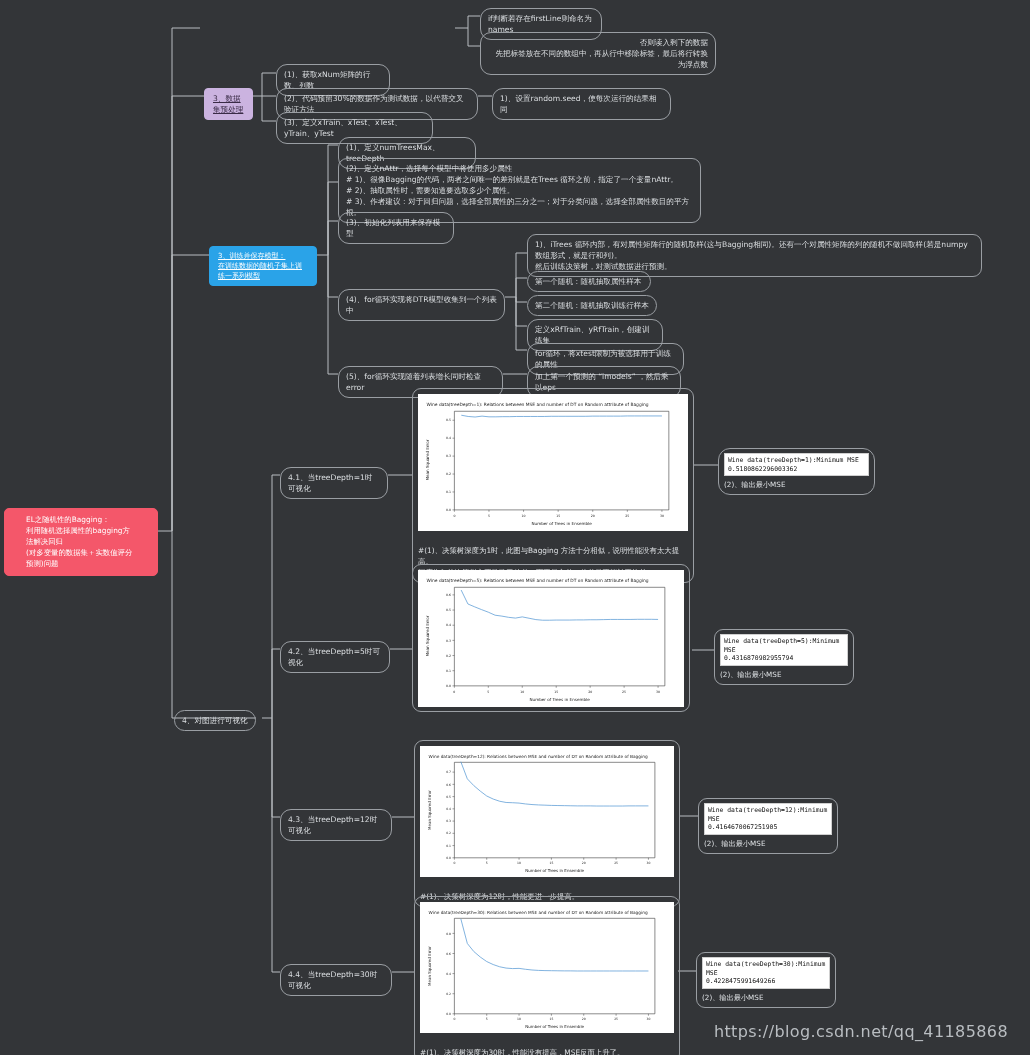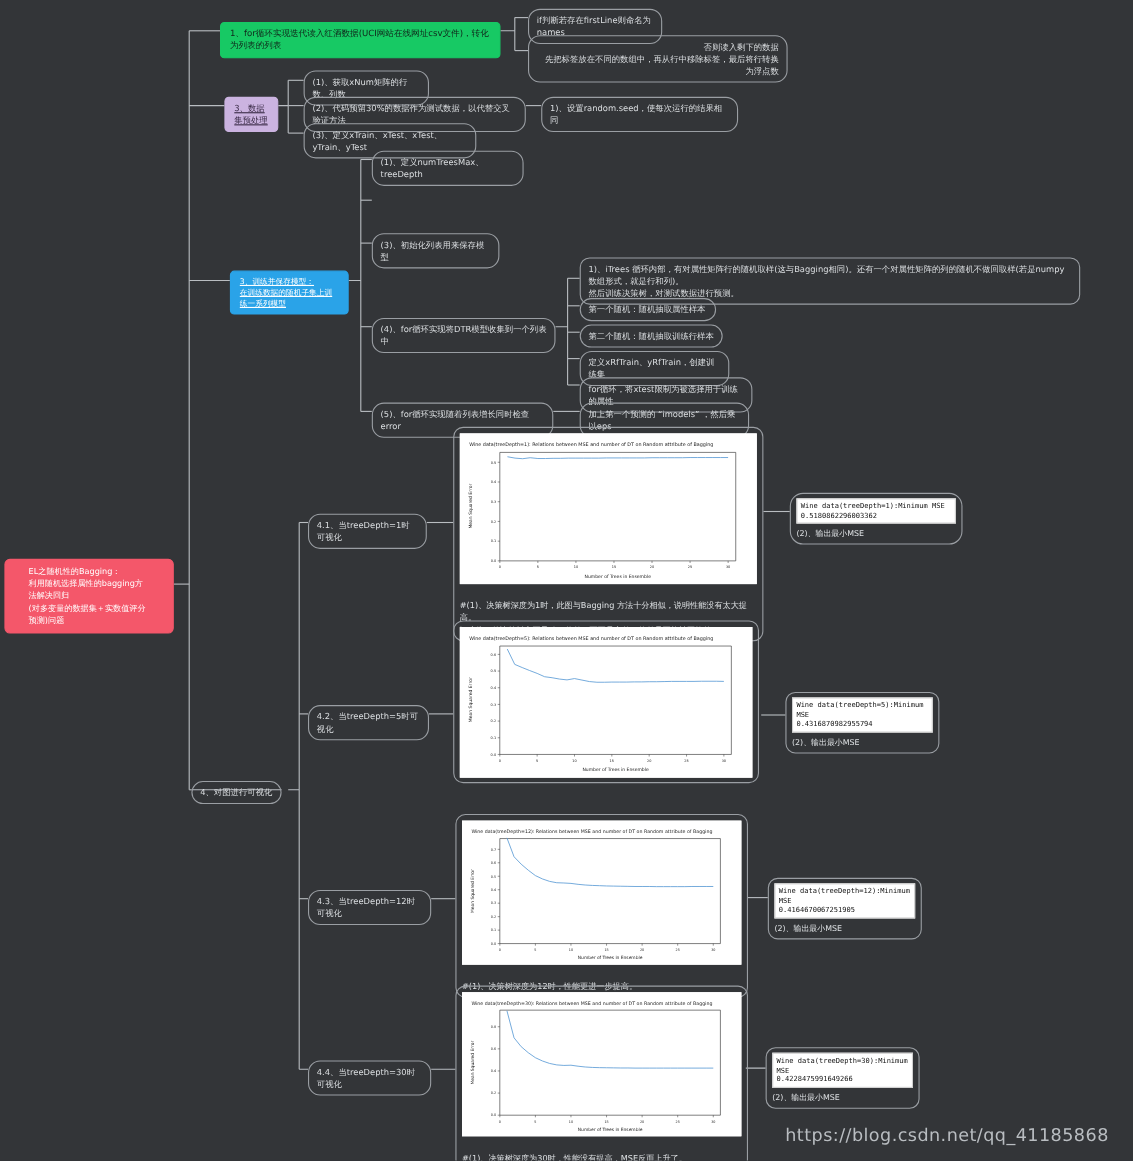--- a/index.html
+++ b/index.html
@@ -117,34 +117,37 @@
       <path d="M692 650 H714"></path>
       <path d="M680 816 H698"></path>
       <path d="M678 971 H696"></path>
     </g>
   </svg>
 
   <div class="node root" style="left:4px;top:508px;width:154px;">EL之随机性的Bagging：
 利用随机选择属性的bagging方法解决回归
 (对多变量的数据集＋实数值评分预测)问题</div>
 
-  <div class="node green" style="left:200px;top:20px;width:255px;">1、for循环实现迭代读入红酒数据(UCI网站在线网址csv文件)，转化为列表的列表</div>
   <div class="node plain" style="left:480px;top:8px;width:122px;">if判断若存在firstLine则命名为names</div>
   <div class="node plain" style="left:480px;top:32px;width:236px;text-align:right;">否则读入剩下的数据
 先把标签放在不同的数组中，再从行中移除标签，最后将行转换为浮点数</div>
 
   <div class="node purple" style="left:204px;top:88px;width:49px;">3、数据集预处理</div>
   <div class="node plain" style="left:276px;top:64px;width:114px;">(1)、获取xNum矩阵的行数、列数</div>
   <div class="node plain" style="left:276px;top:88px;width:202px;">(2)、代码预留30%的数据作为测试数据，以代替交叉验证方法</div>
   <div class="node plain" style="left:492px;top:88px;width:179px;">1)、设置random.seed，使每次运行的结果相同</div>
   <div class="node plain" style="left:276px;top:112px;width:157px;">(3)、定义xTrain、xTest、xTest、yTrain、yTest</div>
 
   <div class="node blue" style="left:209px;top:246px;width:108px;font-size:7px;">3、训练并保存模型：
 在训练数据的随机子集上训练一系列模型</div>
   <div class="node plain" style="left:338px;top:137px;width:138px;">(1)、定义numTreesMax、treeDepth</div>
+  <div class="node square" style="left:338px;top:158px;width:363px;border-radius:9px;">(2)、定义nAttr，选择每个模型中将使用多少属性
+# 1)、很像Bagging的代码，两者之间唯一的差别就是在Trees 循环之前，指定了一个变量nAttr。
+# 2)、抽取属性时，需要知道要选取多少个属性。
+# 3)、作者建议：对于回归问题，选择全部属性的三分之一；对于分类问题，选择全部属性数目的平方根。</div>
   <div class="node plain" style="left:338px;top:212px;width:116px;">(3)、初始化列表用来保存模型</div>
   <div class="node plain" style="left:338px;top:289px;width:167px;">(4)、for循环实现将DTR模型收集到一个列表中</div>
 
   <div class="node plain" style="left:527px;top:234px;width:455px;border-radius:9px;">1)、iTrees 循环内部，有对属性矩阵行的随机取样(这与Bagging相同)。还有一个对属性矩阵的列的随机不做回取样(若是numpy数组形式，就是行和列)。
 然后训练决策树，对测试数据进行预测。</div>
   <div class="node plain" style="left:527px;top:271px;width:124px;">第一个随机：随机抽取属性样本</div>
   <div class="node plain" style="left:527px;top:295px;width:130px;">第二个随机：随机抽取训练行样本</div>
   <div class="node plain" style="left:527px;top:319px;width:136px;">定义xRfTrain、yRfTrain，创建训练集</div>
   <div class="node plain" style="left:527px;top:343px;width:157px;">for循环，将xtest限制为被选择用于训练的属性</div>
 

